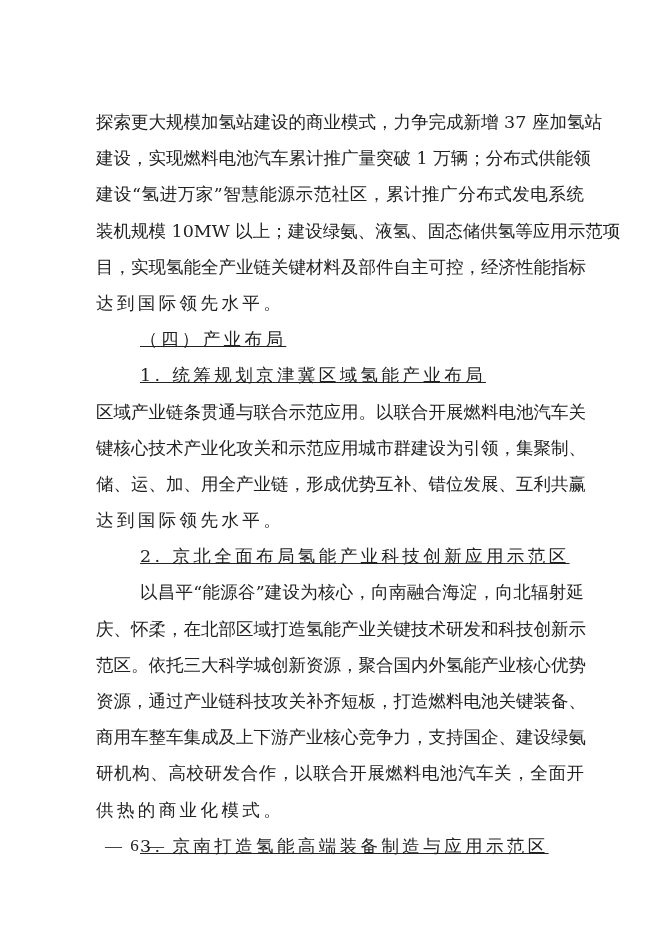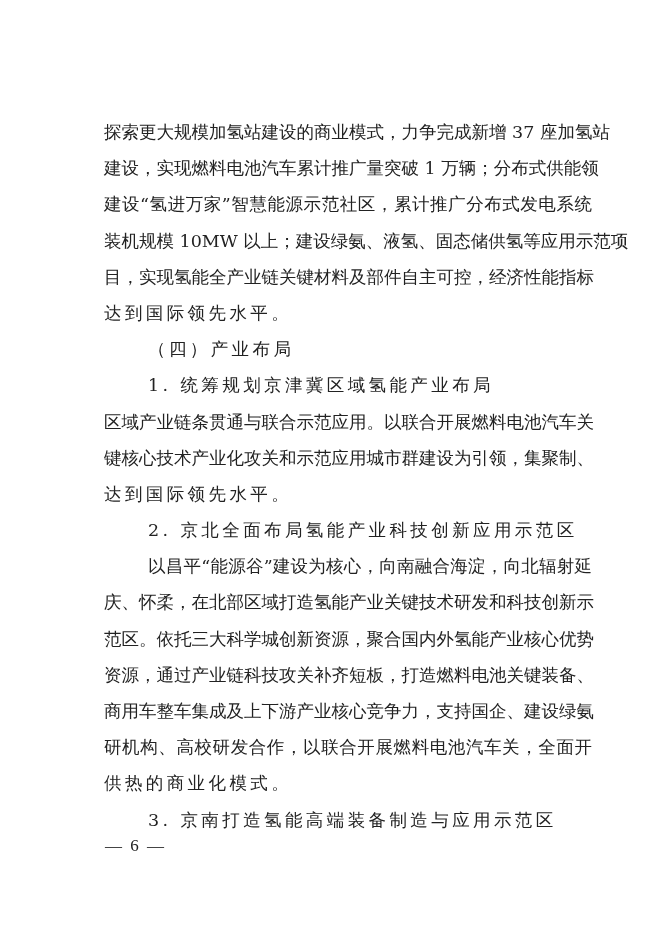--- a/index.html
+++ b/index.html
@@ -10,24 +10,23 @@
     body {
       width: 662px;
       height: 936px;
       position: relative;
       overflow: hidden;
       font-family: "DejaVu Serif", "Liberation Serif", serif;
       color: #222222;
     }
     .page {
       position: absolute;
-      left: 104px;
+      left: 96px;
       top: 104px;
       width: 488px;
-      margin-top: 10px;
     }
     .line {
       height: 36.2px;
       line-height: 36.2px;
       font-size: 17.5px;
       white-space: nowrap;
       text-align: justify;
       text-align-last: justify;
       letter-spacing: 0px;
       overflow: visible;
@@ -35,20 +34,21 @@
     .line.last {
       text-align-last: left;
       letter-spacing: 3.4px;
     }
     .line.indent {
       padding-left: 44px;
     }
     .heading {
       text-align-last: left;
       letter-spacing: 3.4px;
+      text-decoration: underline;
     }
     .page-number {
       position: absolute;
       left: 105px;
       top: 836px;
       font-size: 17px;
       font-family: "Liberation Serif", "DejaVu Serif", serif;
       color: #222222;
       letter-spacing: 2px;
     }
@@ -66,20 +66,21 @@
     <div class="line">目，实现氢能全产业链关键材料及部件自主可控，经济性能指标</div>
     <div class="line last">达到国际领先水平。</div>
   </div>
 
   <div class="line indent heading">（四）产业布局</div>
 
   <div class="line indent heading">1. 统筹规划京津冀区域氢能产业布局</div>
   <div>
     <div class="line">区域产业链条贯通与联合示范应用。以联合开展燃料电池汽车关</div>
     <div class="line">键核心技术产业化攻关和示范应用城市群建设为引领，集聚制、</div>
+    <div class="line">储、运、加、用全产业链，形成优势互补、错位发展、互利共赢</div>
     <div class="line last">达到国际领先水平。</div>
   </div>
 
   <div class="line indent heading">2. 京北全面布局氢能产业科技创新应用示范区</div>
   <div>
     <div class="line indent">以昌平“能源谷”建设为核心，向南融合海淀，向北辐射延</div>
     <div class="line">庆、怀柔，在北部区域打造氢能产业关键技术研发和科技创新示</div>
     <div class="line">范区。依托三大科学城创新资源，聚合国内外氢能产业核心优势</div>
     <div class="line">资源，通过产业链科技攻关补齐短板，打造燃料电池关键装备、</div>
     <div class="line">商用车整车集成及上下游产业核心竞争力，支持国企、建设绿氨</div>

